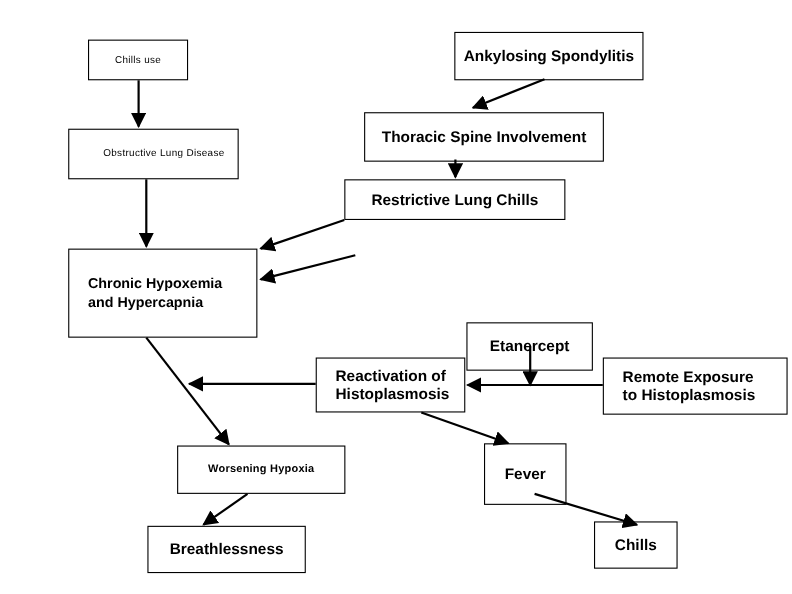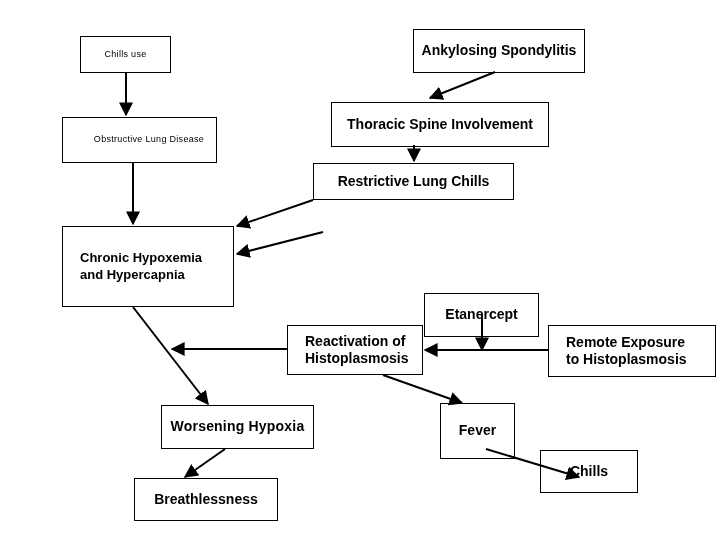--- a/index.html
+++ b/index.html
@@ -33,21 +33,21 @@
     justify-content: center;
     text-align: center;
     color: #000000;
     line-height: 1.25;
     white-space: pre-line;
     z-index: 2;
   }
   .node.bold   { font-weight: bold; }
   .node.light  { font-weight: normal; }
   .node.s9     { font-size: 9px; letter-spacing: 0.3px; }
-  .node.s10    { font-size: 14px; letter-spacing: 0.2px; }
+  .node.s10    { font-size: 10px; letter-spacing: 0.2px; }
   .node.s11    { font-size: 14px; }
   .node.s13    { font-size: 13px; }
   .node.left   { justify-content: flex-start; text-align: left; padding-left: 17px; }
 </style>
 </head>
 <body>
 
 <div id="canvas" style="background: rgb(255, 255, 255);">
 
   <svg id="edges" viewBox="0 0 720 540" xmlns="http://www.w3.org/2000/svg">
@@ -81,15 +81,15 @@
   <div class="node s13 bold left" style="left: 62px; top: 226px; width: 172px; height: 81px; border-color: rgb(0, 0, 0); color: rgb(0, 0, 0);">Chronic Hypoxemia
 and Hypercapnia</div>
   <div class="node s11 bold" style="left: 424px; top: 271px; width: 115px; height: 44px; border-color: rgb(0, 0, 0); color: rgb(0, 0, 0); margin-top: 22px;">Etanercept</div>
   <div class="node s11 bold left" style="left: 287px; top: 325px; width: 136px; height: 50px; border-color: rgb(0, 0, 0); color: rgb(0, 0, 0);">Reactivation of
 Histoplasmosis</div>
   <div class="node s11 bold left" style="left: 548px; top: 325px; width: 168px; height: 52px; border-color: rgb(0, 0, 0); color: rgb(0, 0, 0);">Remote Exposure
 to Histoplasmosis</div>
   <div class="node s10 bold" style="left: 161px; top: 405px; width: 153px; height: 44px; border-color: rgb(0, 0, 0); color: rgb(0, 0, 0);">Worsening Hypoxia</div>
   <div class="node s11 bold" style="left: 440px; top: 403px; width: 75px; height: 56px; border-color: rgb(0, 0, 0); color: rgb(0, 0, 0); text-align: right;">Fever</div>
   <div class="node s11 bold" style="left: 106px; top: 478px; width: 144px; height: 43px; border-color: rgb(0, 0, 0); color: rgb(0, 0, 0); margin-left: 28px;">Breathlessness</div>
-  <div class="node s11 bold" style="left: 540px; top: 450px; width: 98px; height: 43px; border-color: rgb(0, 0, 0); color: rgb(0, 0, 0);">Chills</div>
+  <div class="node s11 bold" style="left: 540px; top: 474px; width: 76px; height: 43px; border-color: rgb(0, 0, 0); color: rgb(0, 0, 0);">Chills</div>
 
 </div>
 
 </body></html>

